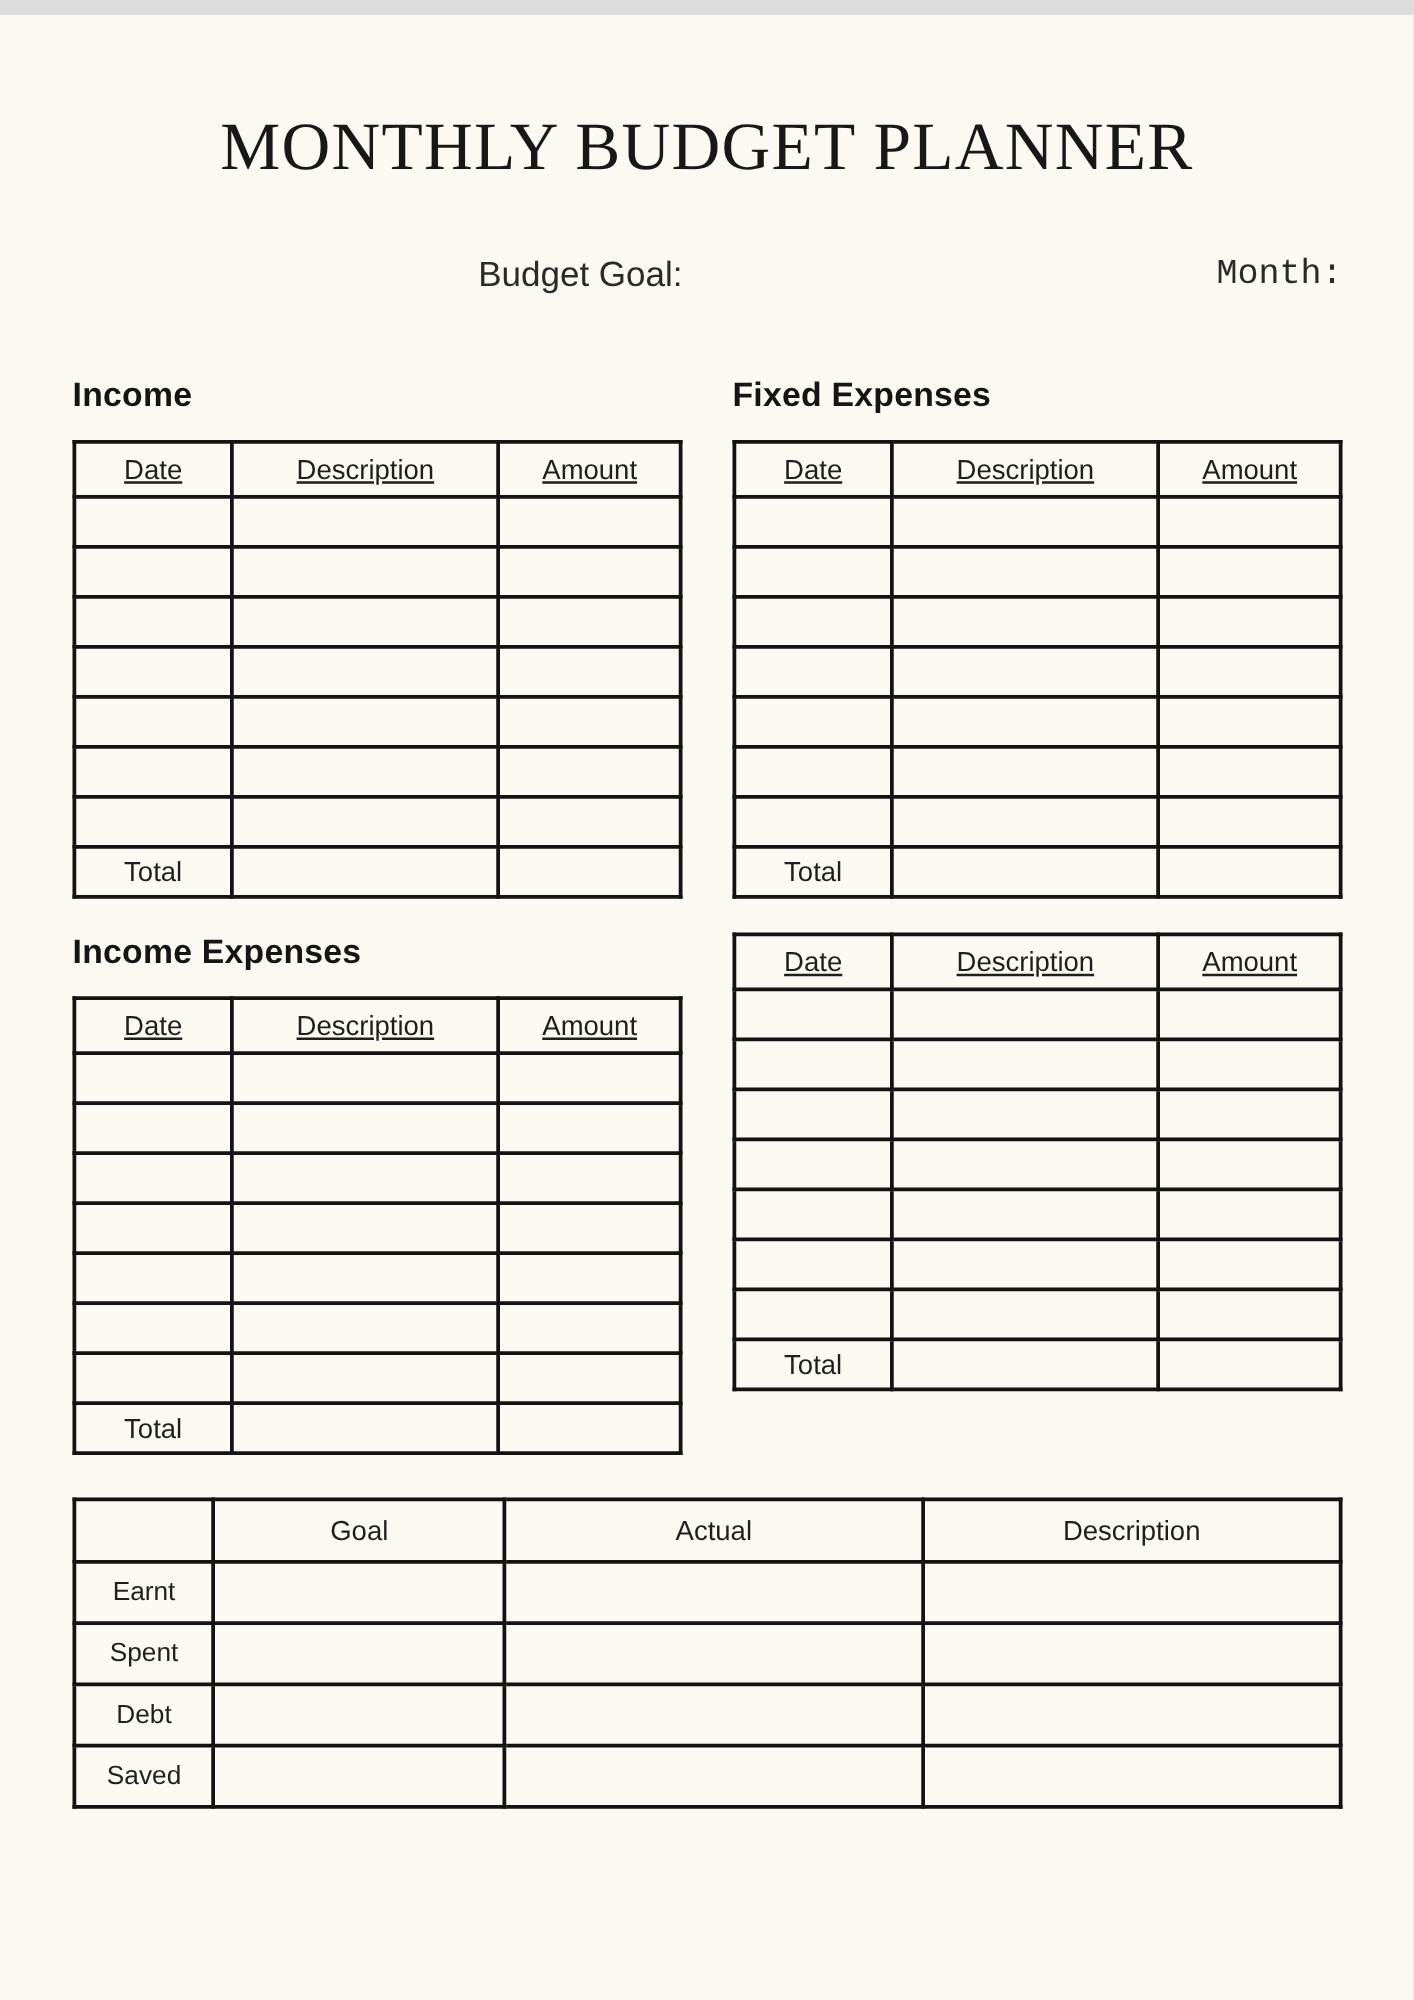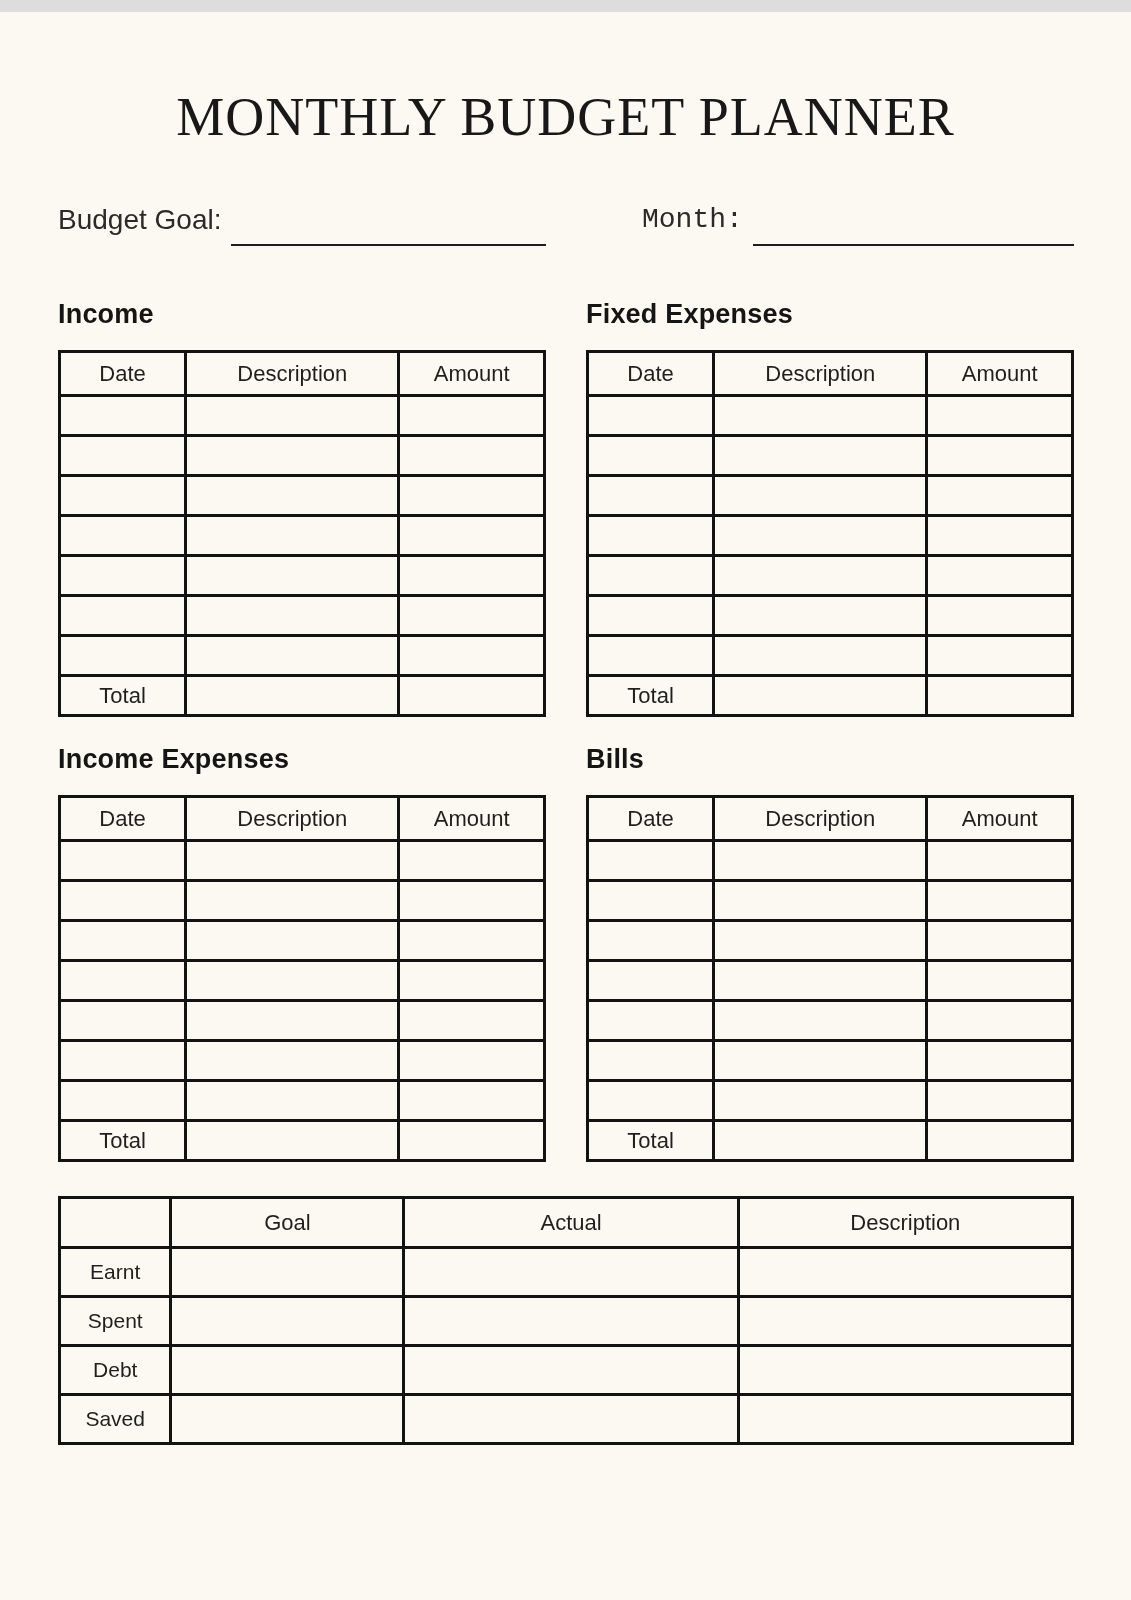--- a/index.html
+++ b/index.html
@@ -19,21 +19,21 @@
     letter-spacing: 1px;
     text-align: center;
     padding-top: 74px;
     color: #181818;
   }
   .fields-row {
     display: flex;
     margin: 54px 57px 0 58px;
     column-gap: 40px;
   }
-  .field { display: flex; align-items: flex-end; width: 488px; }
+  .field { display: flex; align-items: flex-end; width: 488px; flex-direction: column; }
   .field.month-field { padding-left: 56px; font-family: Liberation Mono, monospace; }
   .field-label {
     font-size: 28px;
     font-weight: 400;
     color: #2a2a2a;
     white-space: nowrap;
     line-height: 1.25;
   }
   .blank-line {
     flex: 1;
@@ -63,21 +63,21 @@
   }
   .entry-table th, .entry-table td,
   .recap-table th, .recap-table td {
     border: 3px solid var(--ink, #131313);
     font-weight: 400;
     text-align: center;
     vertical-align: middle;
     font-size: 22px;
     color: #1f1f1f;
   }
-  .entry-table th { height: 44px; }
+  .entry-table th { height: 44px; text-decoration: underline; }
   .entry-table td { height: 40px; }
   .entry-table .c-date { width: 26%; }
   .entry-table .c-desc { width: 44%; }
   .entry-table .c-amt  { width: 30%; }
   .recap-section { margin: 34px 57px 0 58px; }
   .recap-table th { height: 50px; }
   .recap-table td { height: 49px; }
   .recap-table .c-label { width: 11%; }
   .recap-table .c-goal  { width: 23%; }
   .recap-table .c-act   { width: 33%; }
@@ -284,21 +284,20 @@
           <tr>
             <td>Total</td>
             <td></td>
             <td></td>
           </tr>
         </tbody>
       </table>
     </section>
 
     <section>
-      <h2 class="section-title">Bills</h2>
       <table class="entry-table">
         <colgroup>
             <col class="c-date">
             <col class="c-desc">
             <col class="c-amt">
           </colgroup>
         <thead>
           <tr>
             <th>Date</th>
             <th>Description</th>

